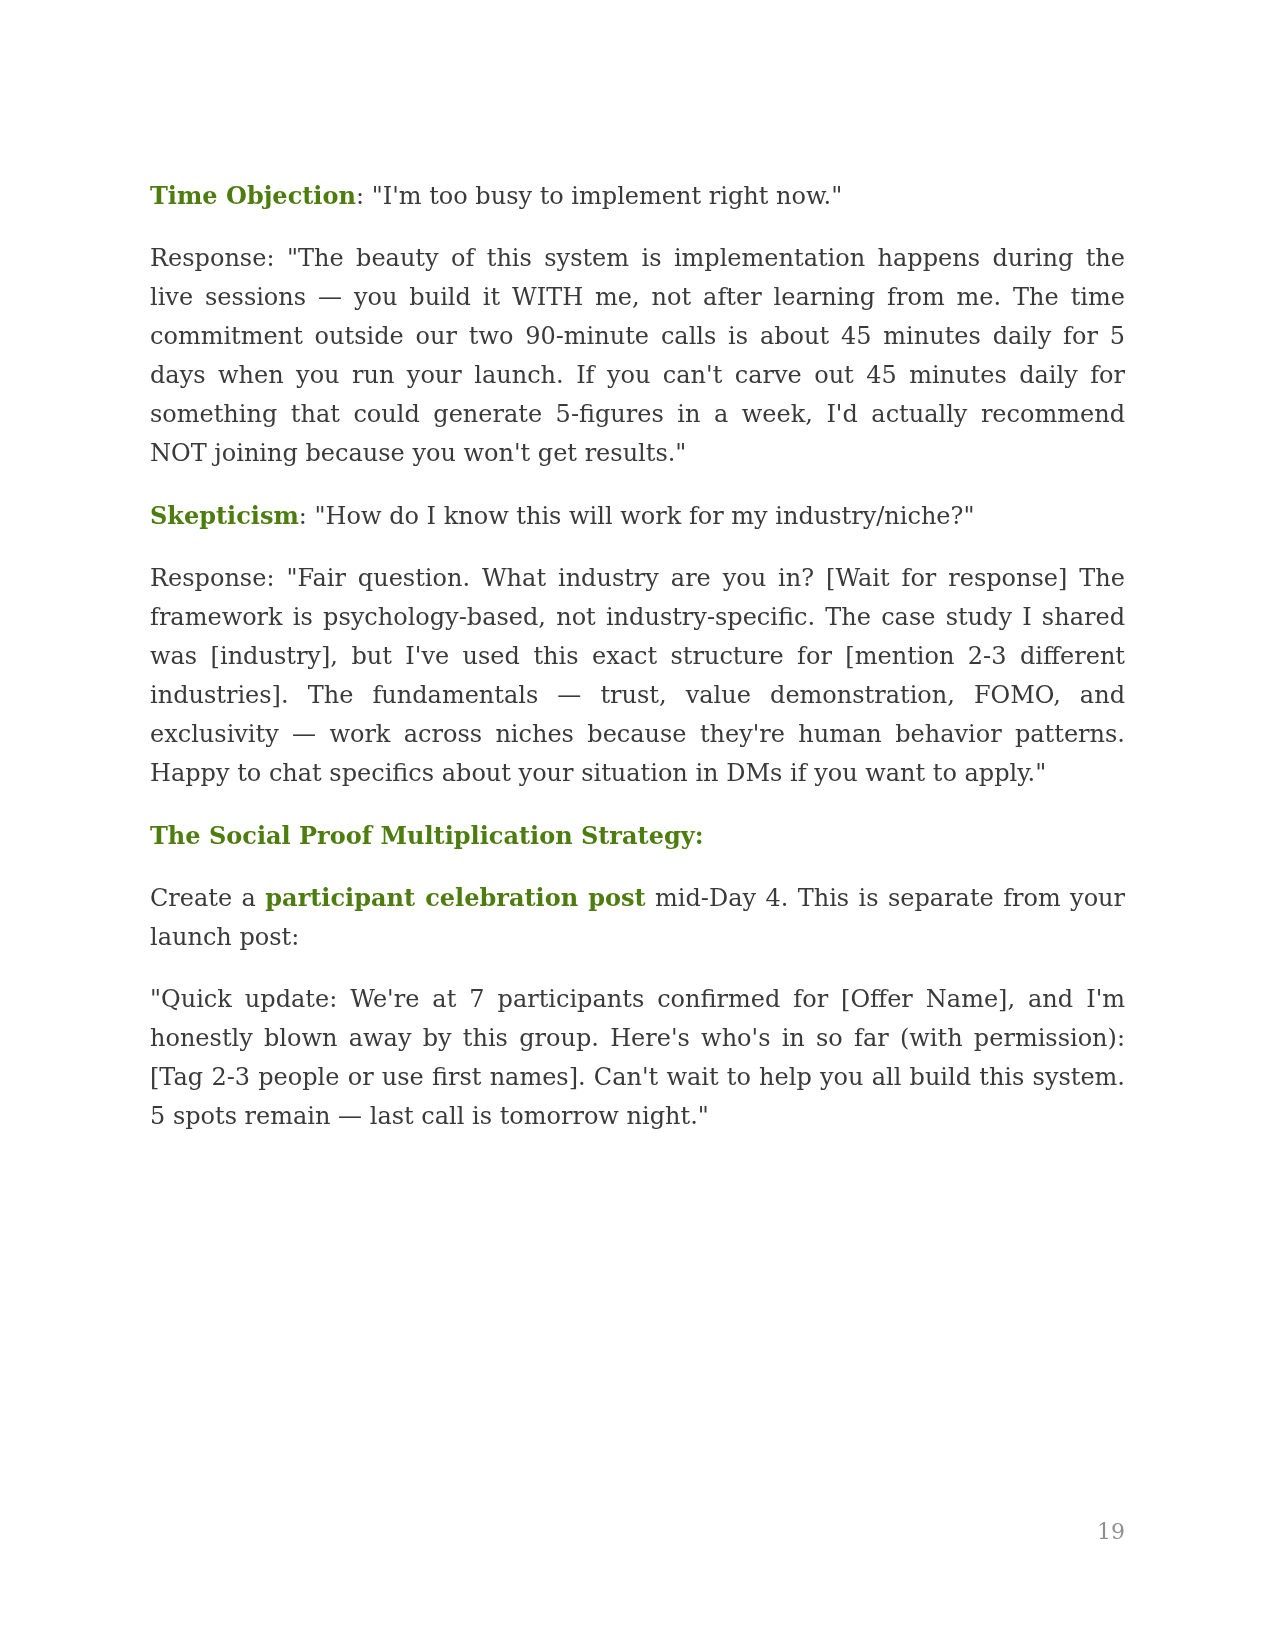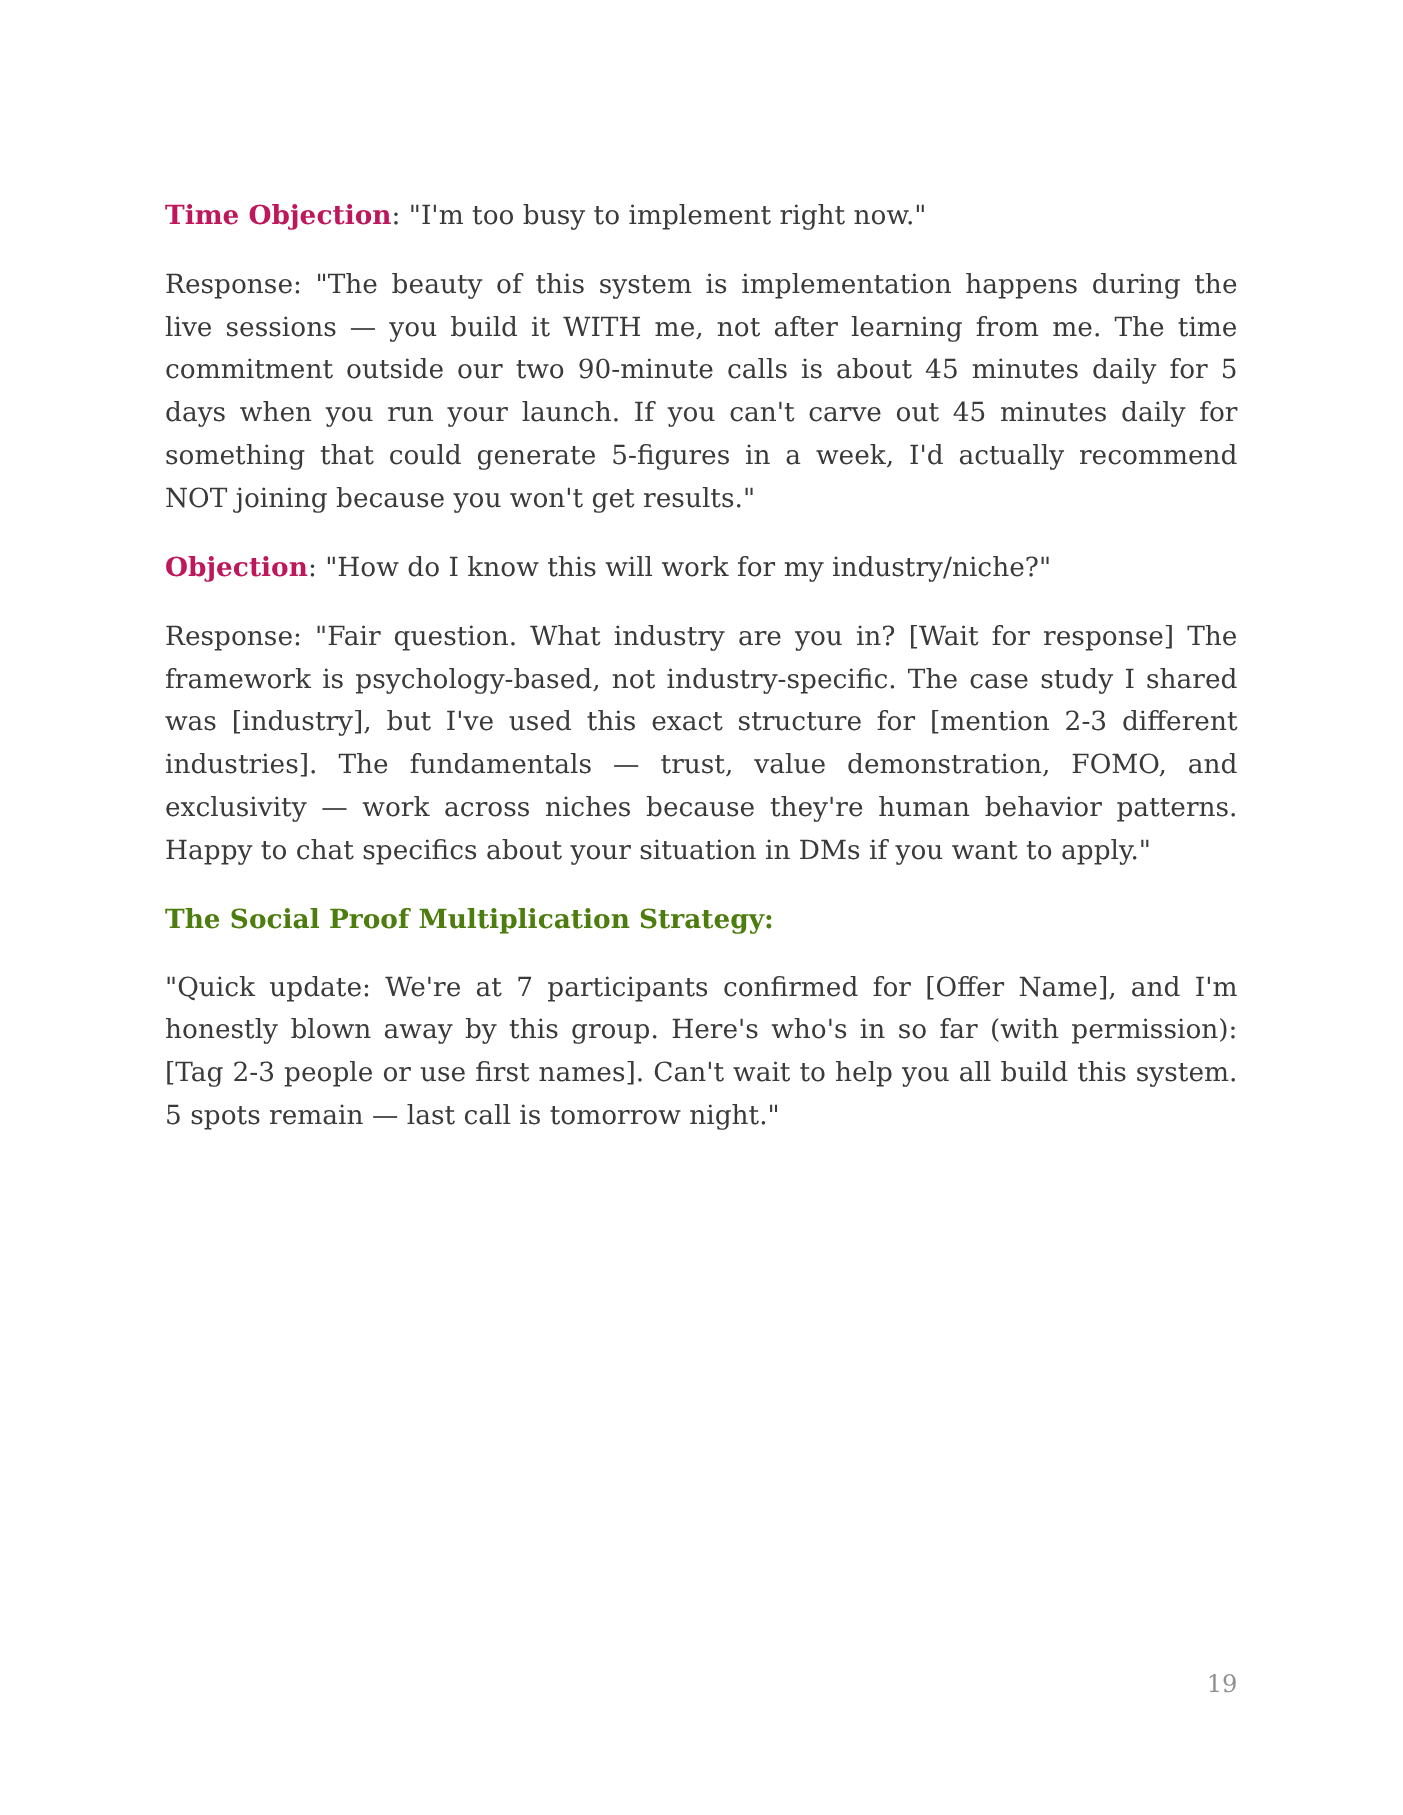--- a/index.html
+++ b/index.html
@@ -37,21 +37,21 @@
     font-weight: bold;
     color: #4d7c0f;
     text-align: left;
     margin: 0 0 23px 0;
   }
   .heading:last-child {
     margin-bottom: 0;
   }
   .b {
     font-weight: bold;
-    color: #be185d;
+    color: #4d7c0f;
   }
   .page-number {
     position: absolute;
     top: 1518px;
     right: 150px;
     font-size: 22px;
     line-height: 28px;
     color: #8f8f8f;
     text-align: right;
     margin-left: 28px;
@@ -61,26 +61,27 @@
 <body>
 
 <div class="page">
   <div class="content">
 
     <p class="para single"><span class="b">Time Objection</span><span>: "I'm too busy to implement right now."</span></p>
 
     <p class="para">Response: "The beauty of this system is implementation happens during the live sessions — you build it WITH me, not after learning from me. The time commitment outside our two 90-minute calls is about 45 minutes daily for 5 days when you run your launch. If you can't carve out 45 minutes daily for something that could generate 5-figures in a week, I'd actually recommend NOT joining because you won't get results."</p>
 
 
-    <p class="para single"><span class="b">Objection</span><span>: "How do I know this will work for my industry/niche?"</span></p>
+    <p class="para single"><span class="b">Skepticism</span><span>: "How do I know this will work for my industry/niche?"</span></p>
 
     <p class="para">Response: "Fair question. What industry are you in? [Wait for response] The framework is psychology-based, not industry-specific. The case study I shared was [industry], but I've used this exact structure for [mention 2-3 different industries]. The fundamentals — trust, value demonstration, FOMO, and exclusivity — work across niches because they're human behavior patterns. Happy to chat specifics about your situation in DMs if you want to apply."</p>
 
     <p class="heading">The Social Proof Multiplication Strategy:</p>
 
+    <p class="para"><span>Create a </span><span class="b">participant celebration post</span><span> mid-Day 4. This is separate from your launch post:</span></p>
 
     <p class="para">"Quick update: We're at 7 participants confirmed for [Offer Name], and I'm honestly blown away by this group. Here's who's in so far (with permission): [Tag 2-3 people or use first names]. Can't wait to help you all build this system. 5 spots remain — last call is tomorrow night."</p>
 
 
 
   </div>
 
   <div class="page-number">19</div>
 </div>
 

